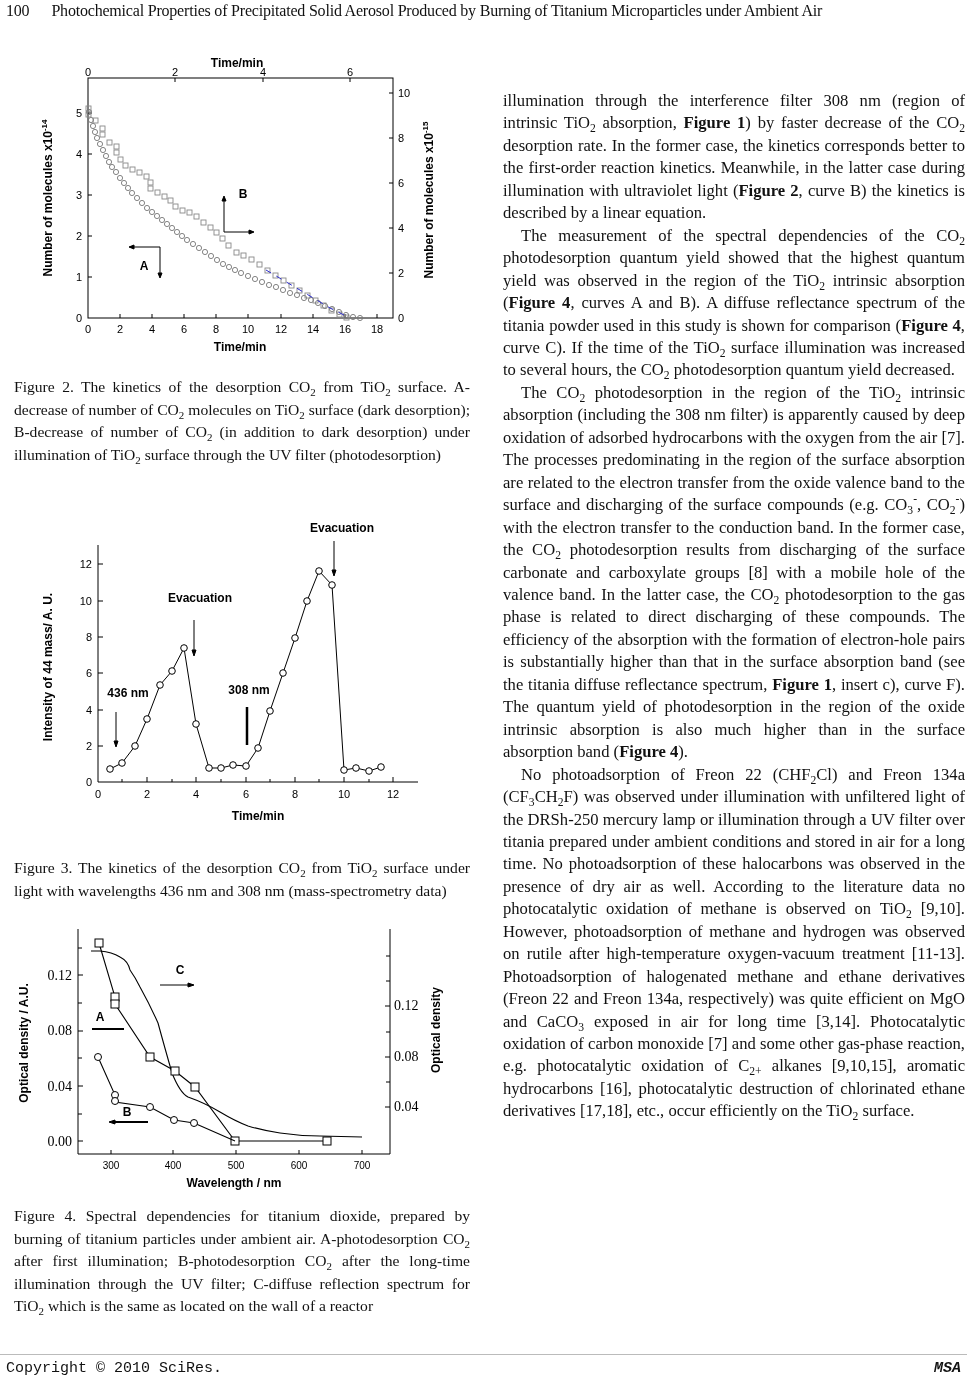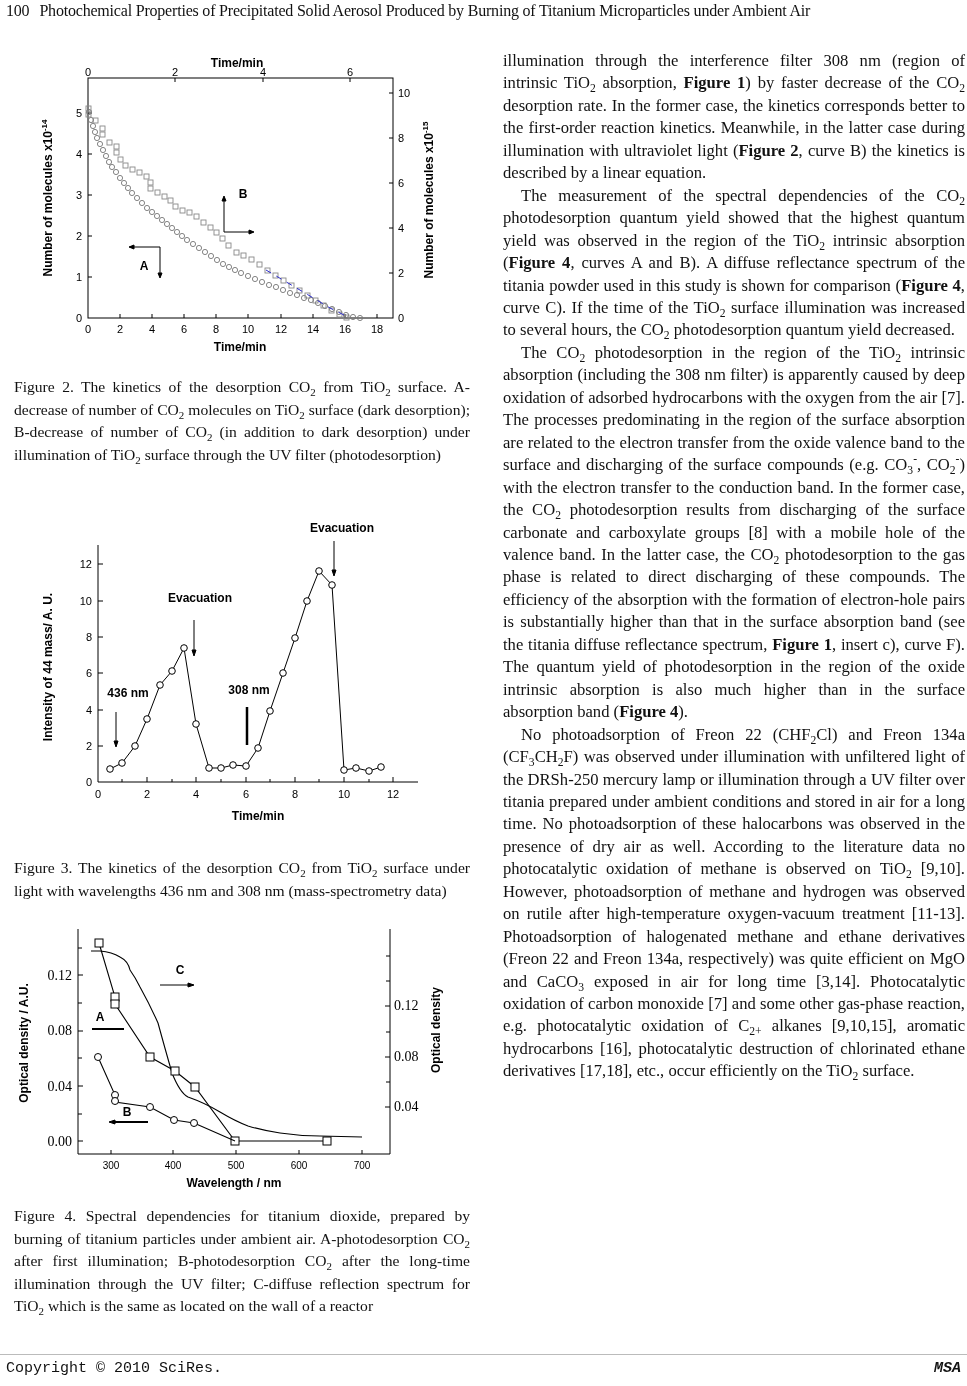--- a/index.html
+++ b/index.html
@@ -1,26 +1,26 @@
 <!DOCTYPE html>
 <html><head>
 <meta charset="utf-8">
 <style>
   html, body { margin: 0; padding: 0; background: #ffffff; }
   body { width: 967px; height: 1386px; position: relative; overflow: hidden; font-family: "Liberation Serif", serif; color: #111; }
   .header { position: absolute; left: 6px; top: 2px; font-size: 16px; white-space: nowrap; letter-spacing: -0.2px; }
-  .header .pnum { margin-right: 10px; }
+  .header .pnum { margin-right: 22px; }
   .footer { position: absolute; left: 6px; right: 6px; top: 1360px; font-size: 15px; display: flex; justify-content: space-between; font-family: Liberation Mono, monospace; }
   .footer .journal { font-style: italic; font-weight: bold; }
   .footer-line { position: absolute; left: 0; right: 0; top: 1354px; height: 1px; background: #bbb; }
   .fig { position: absolute; }
   .caption { position: absolute; left: 14px; width: 456px; font-weight: normal; font-size: 15.6px; line-height: 22.5px; text-align: justify; }
   .col-right { position: absolute; left: 503px; top: 50px; width: 462px; font-size: 16.6px; line-height: 22.45px; text-align: justify; }
   .col-right p { margin: 0; text-indent: 18px; }
-  .col-right p.first { text-indent: 0; }
+  .col-right p.first { text-indent: 0; margin-top: 40px; }
   sub, sup { font-size: 70%; line-height: 0; }
   svg text { font-family: "Liberation Sans", sans-serif; }
   .serifnum { font-family: "Liberation Serif", serif; }
 </style>
 </head>
 <body>
 
 <div class="header">
   <span class="pnum">100</span><span>Photochemical Properties of Precipitated Solid Aerosol Produced by Burning of Titanium Microparticles under Ambient Air</span>
 </div>

